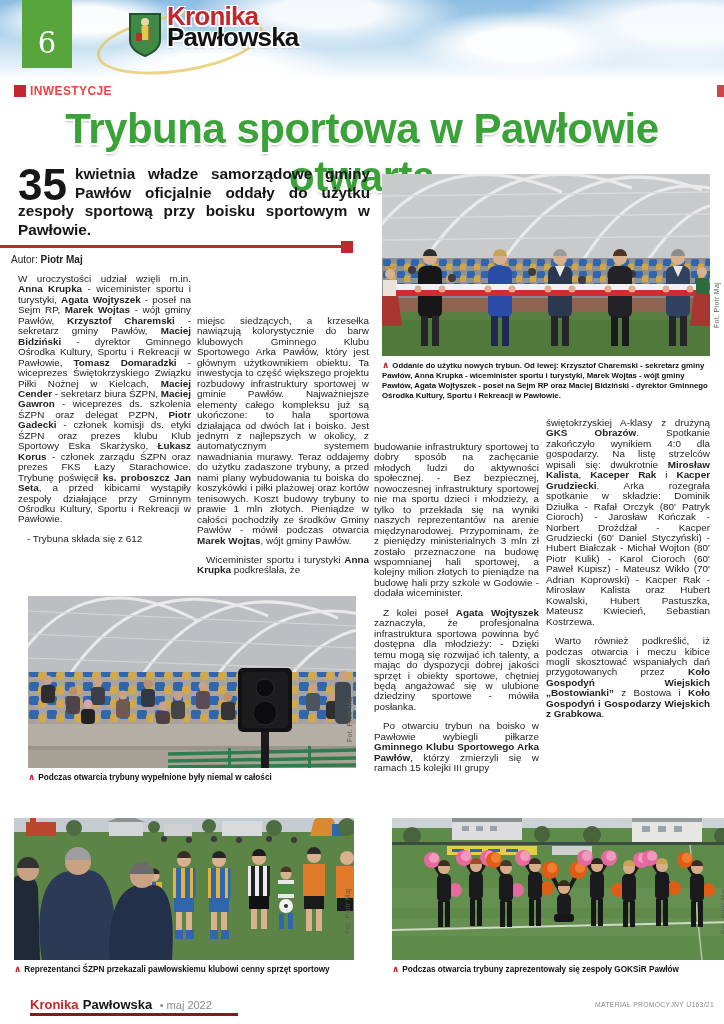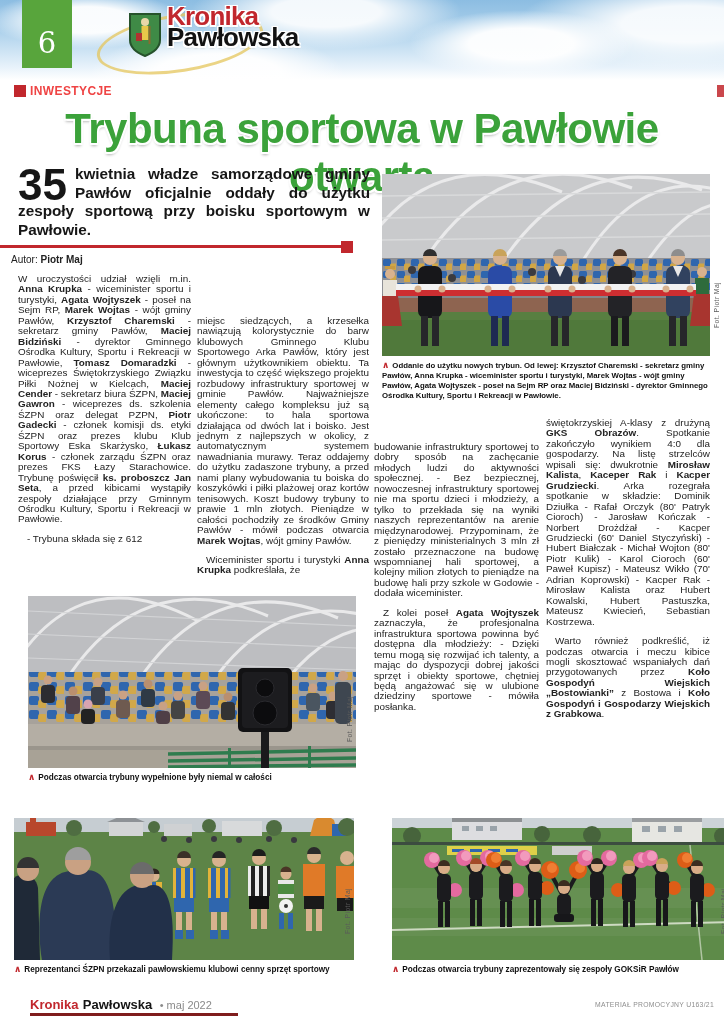--- a/index.html
+++ b/index.html
@@ -131,20 +131,21 @@
     <p class="cont"><span>W uroczystości udział wzięli m.in. </span><b>Anna Krupka</b><span> - wiceminister sportu i turystyki, </span><b>Agata Wojtyszek</b><span> - poseł na Sejm RP, </span><b>Marek Wojtas</b><span> - wójt gminy Pawłów, </span><b>Krzysztof Charemski</b><span> - sekretarz gminy Pawłów, </span><b>Maciej Bidziński</b><span> - dyrektor Gminnego Ośrodka Kultury, Sportu i Rekreacji w Pawłowie, </span><b>Tomasz Domaradzki</b><span> - wiceprezes Świętokrzyskiego Związku Piłki Nożnej w Kielcach, </span><b>Maciej Cender</b><span> - sekretarz biura ŚZPN, </span><b>Maciej Gawron</b><span> - wiceprezes ds. szkolenia ŚZPN oraz delegat PZPN, </span><b>Piotr Gadecki</b><span> - członek komisji ds. etyki ŚZPN oraz prezes klubu Klub Sportowy Eska Skarżysko, </span><b>Łukasz Korus</b><span> - członek zarządu ŚZPN oraz prezes FKS Łazy Starachowice. Trybunę poświęcił </span><b>ks. proboszcz Jan Seta</b><span>, a przed kibicami wystąpiły zespoły działające przy Gminnym Ośrodku Kultury, Sportu i Rekreacji w Pawłowie.</span></p>
     <p><span>- Trybuna składa się z 612</span></p>
   </div>
   <div class="col col2">
     <p class="cont"><span>miejsc siedzących, a krzesełka nawiązują kolorystycznie do barw klubowych Gminnego Klubu Sportowego Arka Pawłów, który jest głównym użytkownikiem obiektu. Ta inwestycja to część większego projektu rozbudowy infrastruktury sportowej w gminie Pawłów. Najważniejsze elementy całego kompleksu już są ukończone: to hala sportowa działająca od dwóch lat i boisko. Jest jednym z najlepszych w okolicy, z automatycznym systemem nawadniania murawy. Teraz oddajemy do użytku zadaszone trybuny, a przed nami plany wybudowania tu boiska do koszykówki i piłki plażowej oraz kortów tenisowych. Koszt budowy trybuny to prawie 1 mln złotych. Pieniądze w całości pochodziły ze środków Gminy Pawłów - mówił podczas otwarcia </span><b>Marek Wojtas</b><span>, wójt gminy Pawłów.</span></p>
     <p><span>Wiceminister sportu i turystyki </span><b>Anna Krupka</b><span> podkreślała, że</span></p>
   </div>
   <div class="col col3">
     <p class="cont"><span>budowanie infrastruktury sportowej to dobry sposób na zachęcanie młodych ludzi do aktywności społecznej. - Bez bezpiecznej, nowoczesnej infrastruktury sportowej nie ma sportu dzieci i młodzieży, a tylko to przekłada się na wyniki naszych reprezentantów na arenie międzynarodowej. Przypominam, że z pieniędzy ministerialnych 3 mln zł zostało przeznaczone na budowę wspomnianej hali sportowej, a kolejny milion złotych to pieniądze na budowę hali przy szkole w Godowie - dodała wiceminister.</span></p>
     <p><span>Z kolei poseł </span><b>Agata Wojtyszek</b><span> zaznaczyła, że profesjonalna infrastruktura sportowa powinna być dostępna dla młodzieży: - Dzięki temu mogą się rozwijać ich talenty, a mając do dyspozycji dobrej jakości sprzęt i obiekty sportowe, chętniej będą angażować się w ulubione dziedziny sportowe - mówiła posłanka.</span></p>
+    <p><span>Po otwarciu trybun na boisko w Pawłowie wybiegli piłkarze </span><b>Gminnego Klubu Sportowego Arka Pawłów</b><span>, którzy zmierzyli się w ramach 15 kolejki III grupy</span></p>
   </div>
   <div class="col col4">
     <p class="cont"><span>świętokrzyskiej A-klasy z drużyną </span><b>GKS Obrazów</b><span>. Spotkanie zakończyło wynikiem 4:0 dla gospodarzy. Na listę strzelców wpisali się: dwukrotnie </span><b>Mirosław Kalista</b><span>, </span><b>Kaceper Rak</b><span> i </span><b>Kacper Grudziecki</b><span>. Arka rozegrała spotkanie w składzie: Dominik Dziułka - Rafał Orczyk (80' Patryk Cioroch) - Jarosław Kończak - Norbert Drożdżał - Kacper Grudziecki (60' Daniel Styczyński) - Hubert Białczak - Michał Wojton (80' Piotr Kulik) - Karol Cioroch (60' Paweł Kupisz) - Mateusz Wikło (70' Adrian Koprowski) - Kacper Rak - Mirosław Kalista oraz Hubert Kowalski, Hubert Pastuszka, Mateusz Kwiecień, Sebastian Kostrzewa.</span></p>
     <p><span>Warto również podkreślić, iż podczas otwarcia i meczu kibice mogli skosztować wspaniałych dań przygotowanych przez </span><b>Koło Gospodyń Wiejskich „Bostowianki”</b><span> z Bostowa i </span><b>Koło Gospodyń i Gospodarzy Wiejskich z Grabkowa</b><span>.</span></p>
   </div>
 
   <figure class="fig figA">
     <div class="ph">
       <svg viewBox="0 0 328 182" preserveAspectRatio="none">
         <rect width="328" height="182" fill="#c9cacc"></rect>

